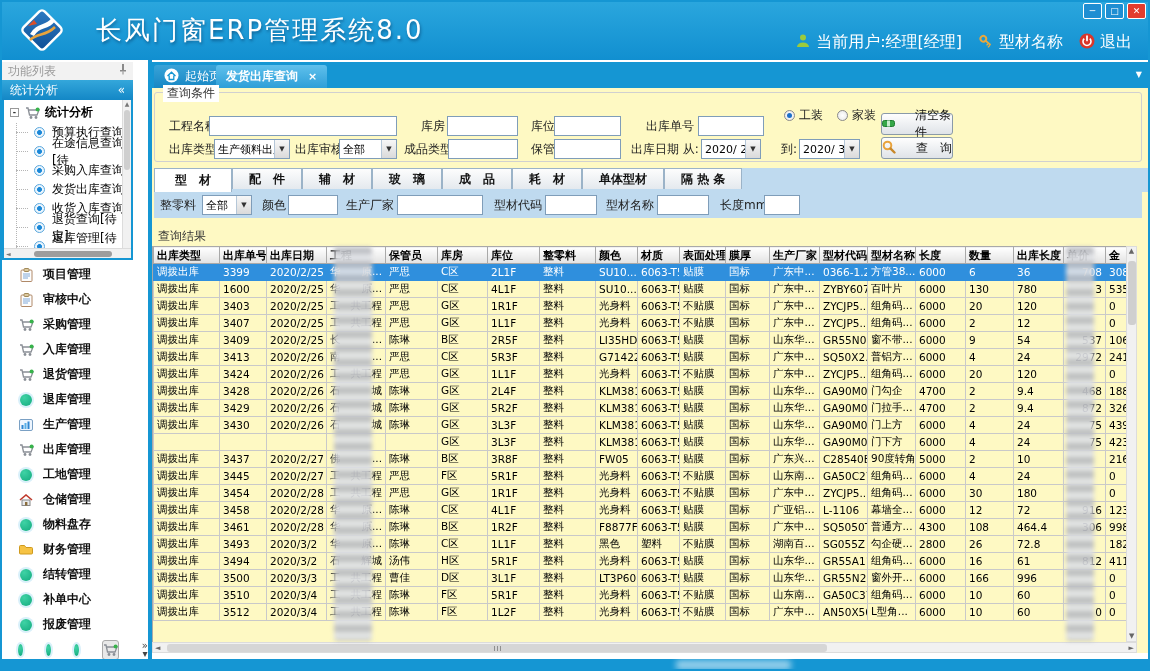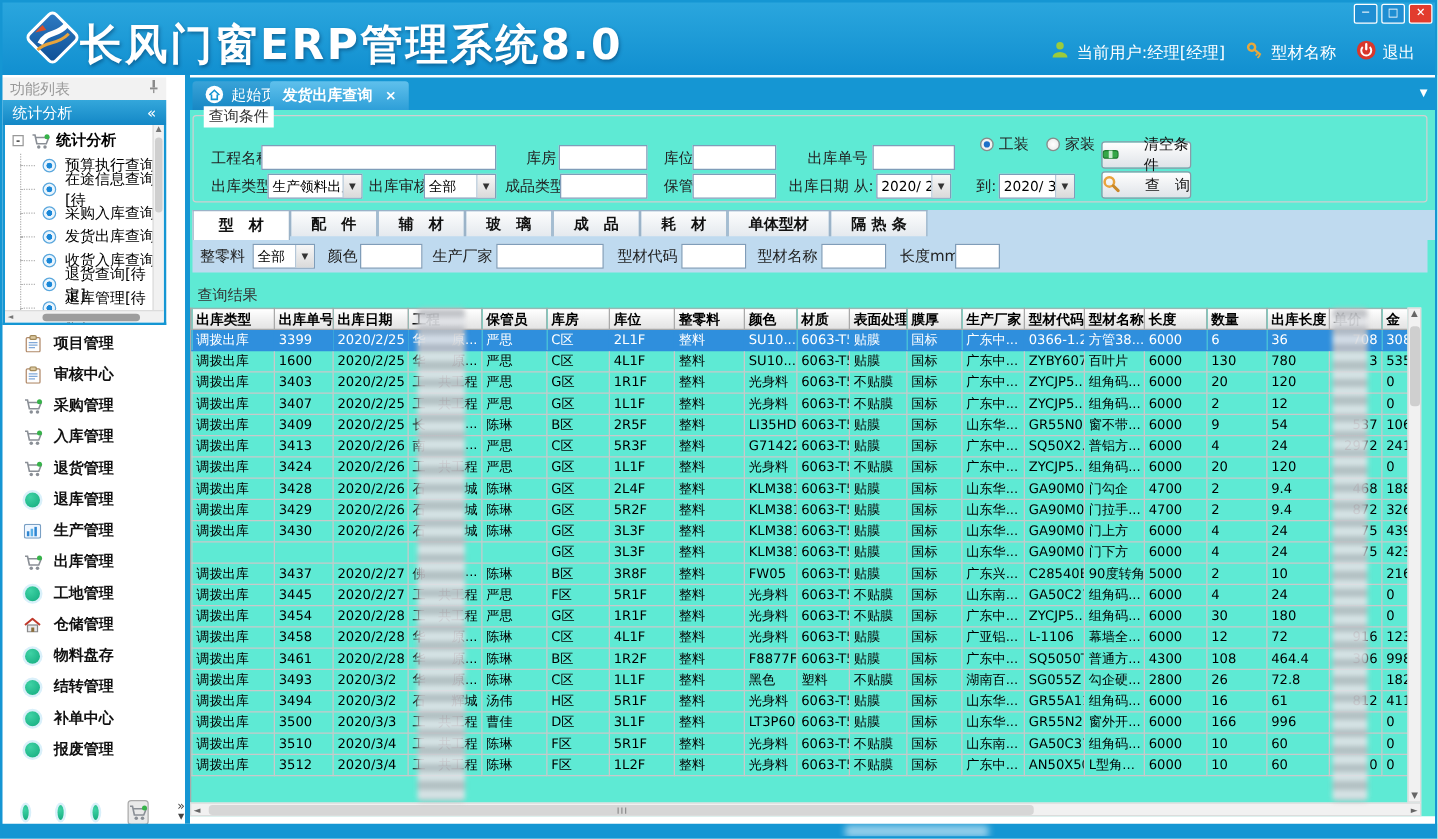--- a/index.html
+++ b/index.html
@@ -4,25 +4,25 @@
 <style>
   *{box-sizing:border-box;margin:0;padding:0}
   html,body{width:1150px;height:671px;overflow:hidden}
   body{font-family:"DejaVu Sans",sans-serif;font-size:12px}
   #app{position:relative;width:1150px;height:671px;background:#fff;overflow:hidden}
   .frame{position:absolute;inset:0;border:2px solid #1596d3;pointer-events:none;z-index:60}
 
   
   .titlebar{position:absolute;left:0;top:0;width:1150px;height:60px;background:linear-gradient(#2ba7de,#118fd0)}
   .logo{position:absolute;left:14px;top:7px}
-  .app-title{position:absolute;left:64px;top:13px;color:#fff;font-size:34px;font-weight:bold;letter-spacing:2px;text-shadow:1px 2px 3px rgba(0,40,80,.45)}
+  .app-title{position:absolute;left:96px;top:13px;color:#fff;font-size:26px;font-weight:normal;letter-spacing:2px;text-shadow:1px 2px 3px rgba(0,40,80,.45)}
   .winbtns{position:absolute;right:4px;top:3px;display:flex;gap:3px;z-index:70}
   .winbtn{width:19px;height:16px;display:flex;align-items:center;justify-content:center;color:#fff;font-size:9px;border:1px solid #fff;background:#1f8ed2;border-radius:2px;cursor:pointer}
   .winbtn.close{background:#e23c2e}
-  .userbar{position:absolute;right:18px;top:32px;display:flex;align-items:center;gap:16px;color:#fff;font-size:13px}
+  .userbar{position:absolute;right:18px;top:32px;display:flex;align-items:center;gap:16px;color:#fff;font-size:16px}
   .ulink{display:flex;align-items:center;gap:5px;cursor:pointer}
 
   
   .sidebar{position:absolute;left:2px;top:62px;width:131px;height:597px;background:#fff}
   .func-header{height:18px;background:#f2f2f2;color:#999;display:flex;align-items:center;justify-content:space-between;padding:0 6px;font-size:12px}
   .section-header{height:20px;background:linear-gradient(#34a7db,#1387c6);color:#fff;display:flex;align-items:center;justify-content:space-between;padding:0 8px;font-size:12px}
   .tree{position:relative;height:160px;border:2px solid #1596d3;border-top:none;overflow:hidden;background:#fff}
   .tree-root{display:flex;align-items:center;gap:5px;font-weight:bold;padding:4px 0 2px 6px}
   .expander{width:9px;height:9px;border:1px solid #999;background:#fff;font-size:8px;line-height:7px;text-align:center;color:#333}
   #tree-items{position:relative}
@@ -45,21 +45,21 @@
 
   
   .tabstrip{position:absolute;left:152px;top:62px;width:996px;height:26px;background:#1596d3}
   .tab{position:absolute;top:3px;height:23px;border-radius:3px 3px 0 0;display:flex;align-items:center;gap:6px;color:#fff;padding:0 10px;cursor:pointer}
   .tab.home{left:2px;background:linear-gradient(#39a3d8,#1787c4)}
   .tab.active{left:64px;background:linear-gradient(#5fc0ec,#2e9fd8);font-weight:bold}
   .tabclose{font-size:11px;margin-left:4px;cursor:pointer}
   .tab-more{position:absolute;right:6px;top:8px;color:#fff;font-size:8px;cursor:pointer}
 
   
-  .content{position:absolute;left:152px;top:88px;width:996px;height:565px;background:#5eead4}
+  .content{position:absolute;left:152px;top:88px;width:996px;height:565px;background:#fef9c3}
   .querybox{position:absolute;left:2px;top:4px;width:988px;height:70px;border:1px solid #d0d0d0;border-radius:3px}
   .legend{position:absolute;left:8px;top:-8px;background:#fff;padding:0 4px;color:#333}
   .flabel{position:absolute;height:20px;line-height:20px;color:#222;white-space:nowrap}
   .tin{position:absolute;height:20px;border:1px solid #7f9db9;background:#fff;font-size:12px;padding:0 3px;font-family:inherit}
   .combo{position:absolute;height:20px;background:#fff;border:1px solid #7f9db9;display:flex;align-items:center;font-size:11px;cursor:pointer}
   .combo .cv{flex:1;padding-left:3px;white-space:nowrap;overflow:hidden}
   .combo .da{width:15px;height:100%;background:linear-gradient(#f7f7f7,#dadada);border-left:1px solid #b5c7d8;display:flex;align-items:center;justify-content:center;font-size:7px;color:#333;flex:none}
   .radio{width:11px;height:11px;border-radius:50%;border:1px solid #8a8a8a;background:radial-gradient(#fff,#e6e6e6);display:inline-block;position:relative;top:2px;margin-right:4px}
   .radio.sel::after{content:"";position:absolute;inset:2px;border-radius:50%;background:#1d6fc9}
   .rgroup{position:absolute;height:20px;line-height:20px;display:flex;gap:14px;color:#222;cursor:pointer}
@@ -320,20 +320,28 @@
               <rect x="6" y="8" width="2.4" height="3.5" fill="#8a6d3b"></rect>
             </svg>
           </span>
           <span>仓储管理</span>
         </div>
         <div class="menu-item">
           <span class="micon">
             <span class="gdot"></span>
           </span>
           <span>物料盘存</span>
+        </div>
+        <div class="menu-item">
+          <span class="micon">
+            <svg width="14" height="11">
+              <path d="M0.5 2.5 a1 1 0 0 1 1-1 h4 l1.5 2 h5.5 a1 1 0 0 1 1 1 v4.5 a1 1 0 0 1 -1 1 h-11 a1 1 0 0 1 -1-1 z" fill="#f6c344" stroke="#cf9a1e"></path>
+            </svg>
+          </span>
+          <span>财务管理</span>
         </div>
         <div class="menu-item">
           <span class="micon">
             <span class="gdot"></span>
           </span>
           <span>结转管理</span>
         </div>
         <div class="menu-item">
           <span class="micon">
             <span class="gdot"></span>

